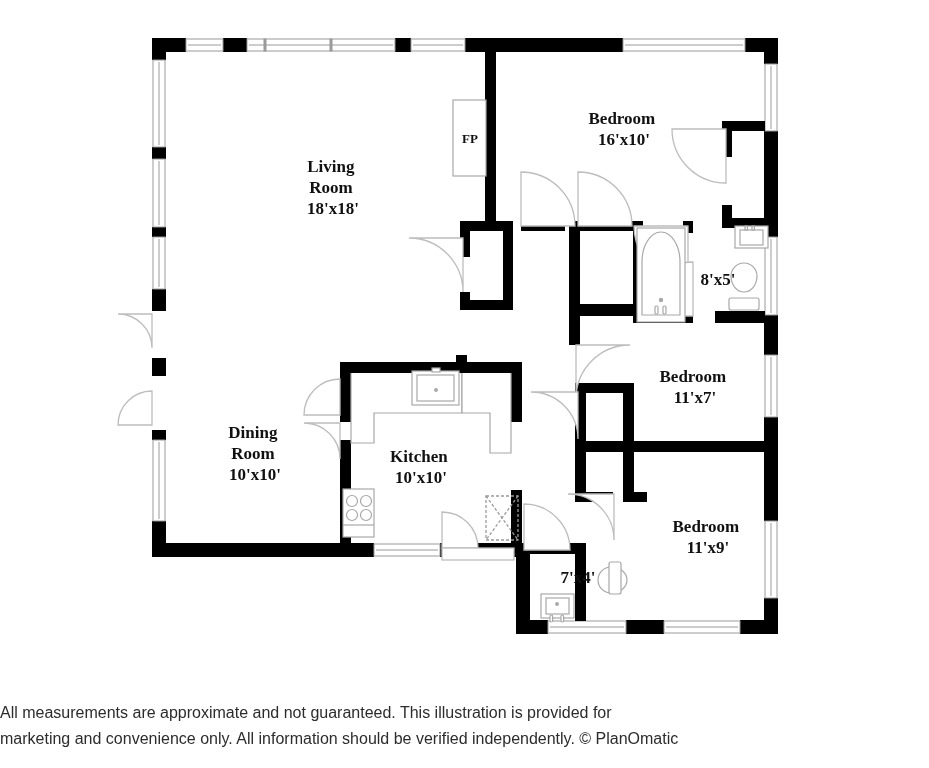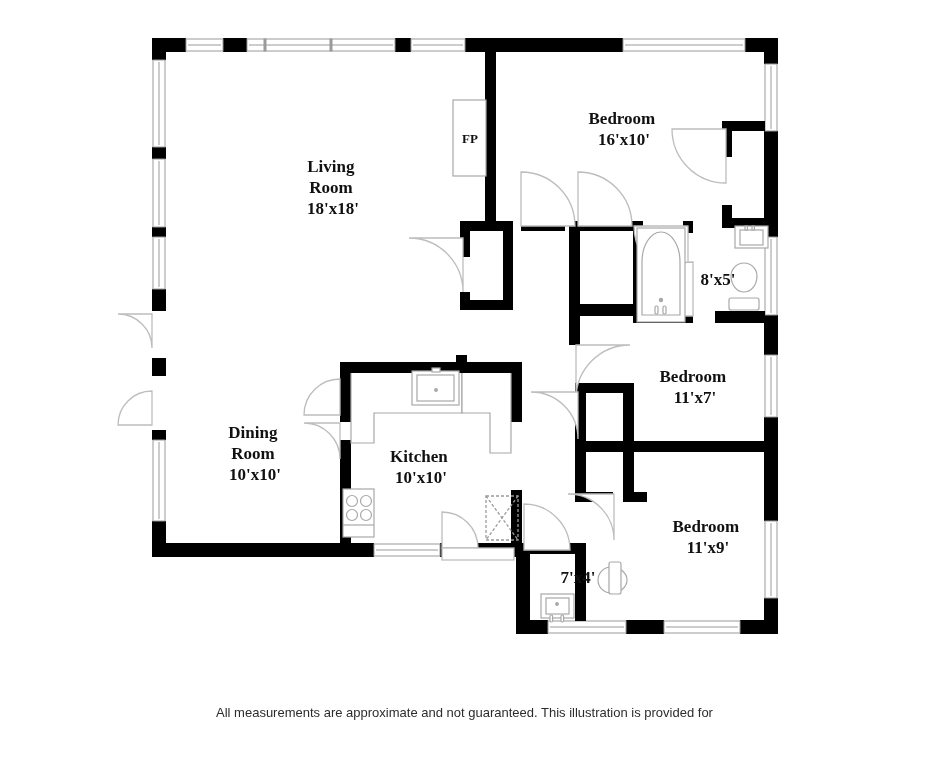--- a/index.html
+++ b/index.html
@@ -37,23 +37,22 @@
     font-weight: bold;
     fill: #111111;
     text-anchor: middle;
     font-size: 13px;
   }
   #footer {
     position: absolute;
     left: 0;
     top: 700px;
     width: 929px;
-    text-align: center;
     font-family: "Liberation Sans", sans-serif;
-    font-size: 13px;
+    font-size: 16px;
     color: #2c2c2c;
     line-height: 26px;
   }
   #footer .line { display: block; }
 </style>
 </head>
 <body>
 
 <div id="plan-wrap">
 <svg id="floorplan" viewBox="0 0 929 690" xmlns="http://www.w3.org/2000/svg">
@@ -376,13 +375,14 @@
     <text class="room-label" x="578" y="583">7'x4'</text>
 
     <text class="fp-label" x="470" y="143">FP</text>
   </g>
 
 </svg>
 </div>
 
 <div id="footer">
   <span class="line">All measurements are approximate and not guaranteed. This illustration is provided for</span>
+  <span class="line">marketing and convenience only. All information should be verified independently. © PlanOmatic</span>
 </div>
 
 </body></html>

